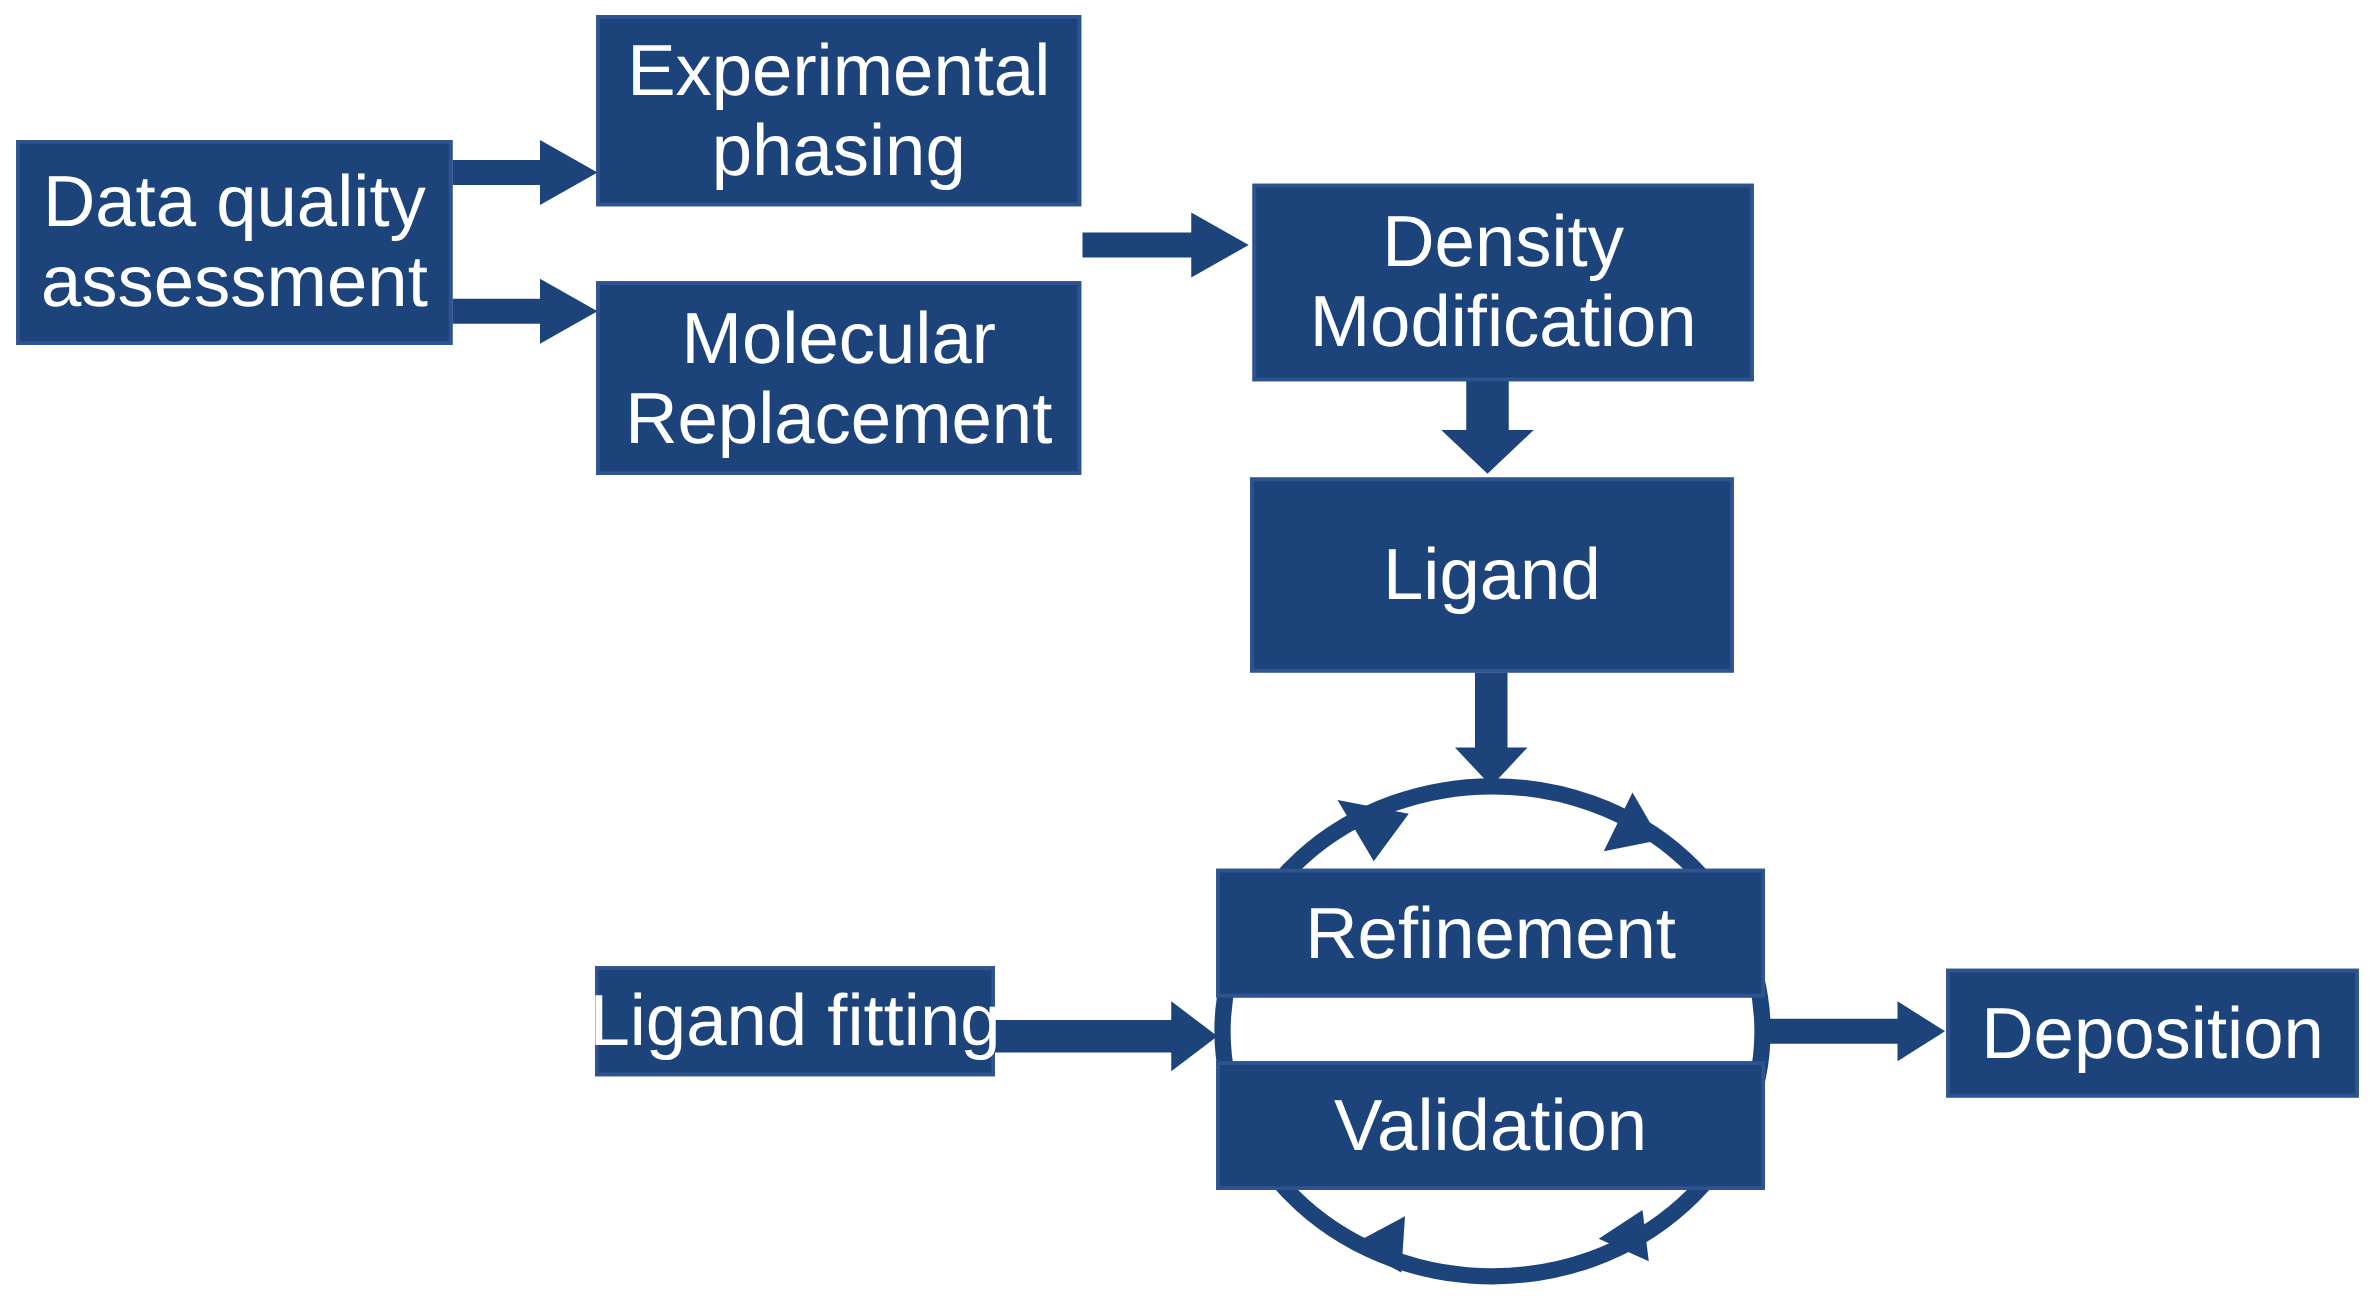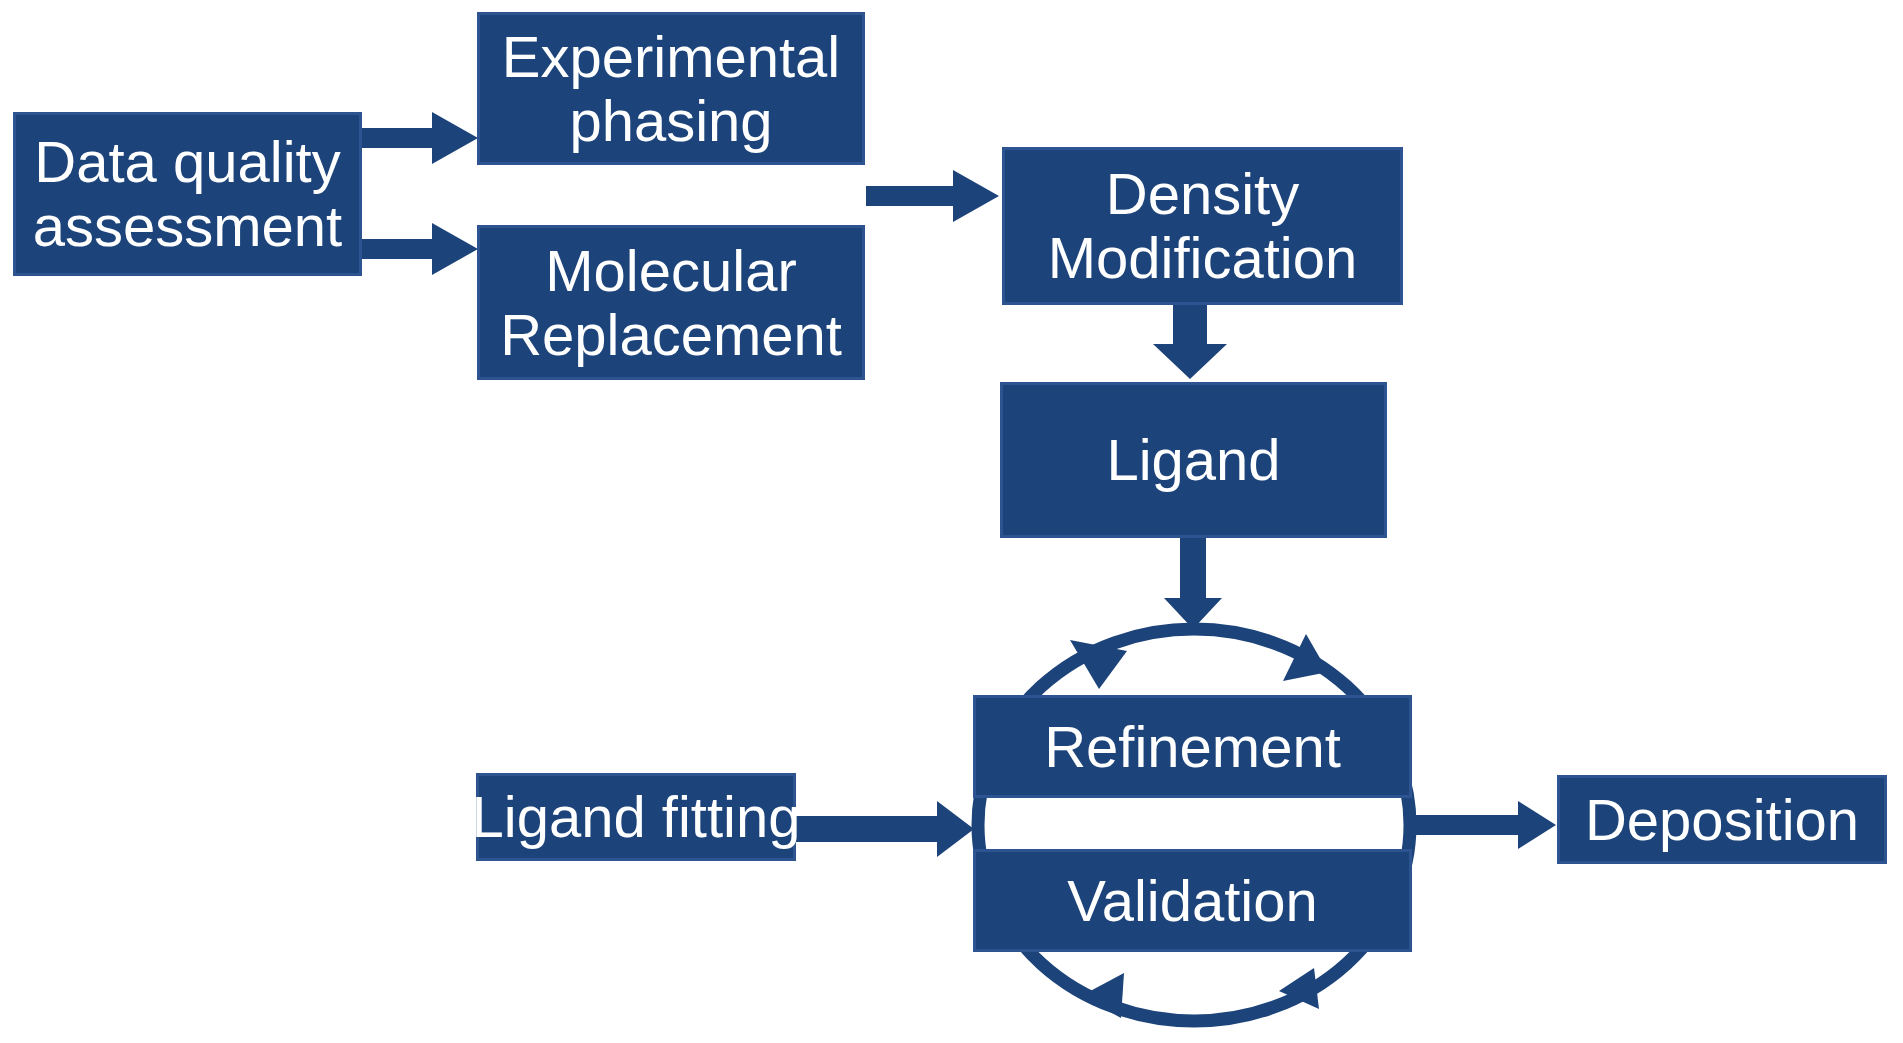--- a/index.html
+++ b/index.html
@@ -34,21 +34,21 @@
   }
   
   .box-dqa{left:13px;top:112px;width:349px;height:164px;}
   .box-exp{left:477px;top:12px;width:388px;height:153px;}
   .box-mol{left:477px;top:225px;width:388px;height:155px;}
   .box-den{left:1002px;top:115px;width:401px;height:158px;margin-top:32px;}
   .box-mod{left:1000px;top:382px;width:387px;height:156px;}
   .box-ref{left:973px;top:695px;width:439px;height:103px;}
   .box-val{left:973px;top:849px;width:439px;height:103px;}
   .box-lig{left:476px;top:773px;width:320px;height:88px;}
-  .box-dep{left:1557px;top:775px;width:330px;height:89px;}
+  .box-dep{left:1557px;top:775px;width:330px;height:103px;}
 </style>
 </head>
 <body>
 
 <div class="stage">
 
   <svg class="cycle-svg" width="1903" height="1043" viewBox="0 0 1903 1043">
 
     <ellipse cx="1194" cy="825" rx="216" ry="196" fill="none" stroke-width="13" stroke="#1c437a"></ellipse>
     <polygon points="1070,640 1099,689 1127,651" fill="#1c437a"></polygon>

